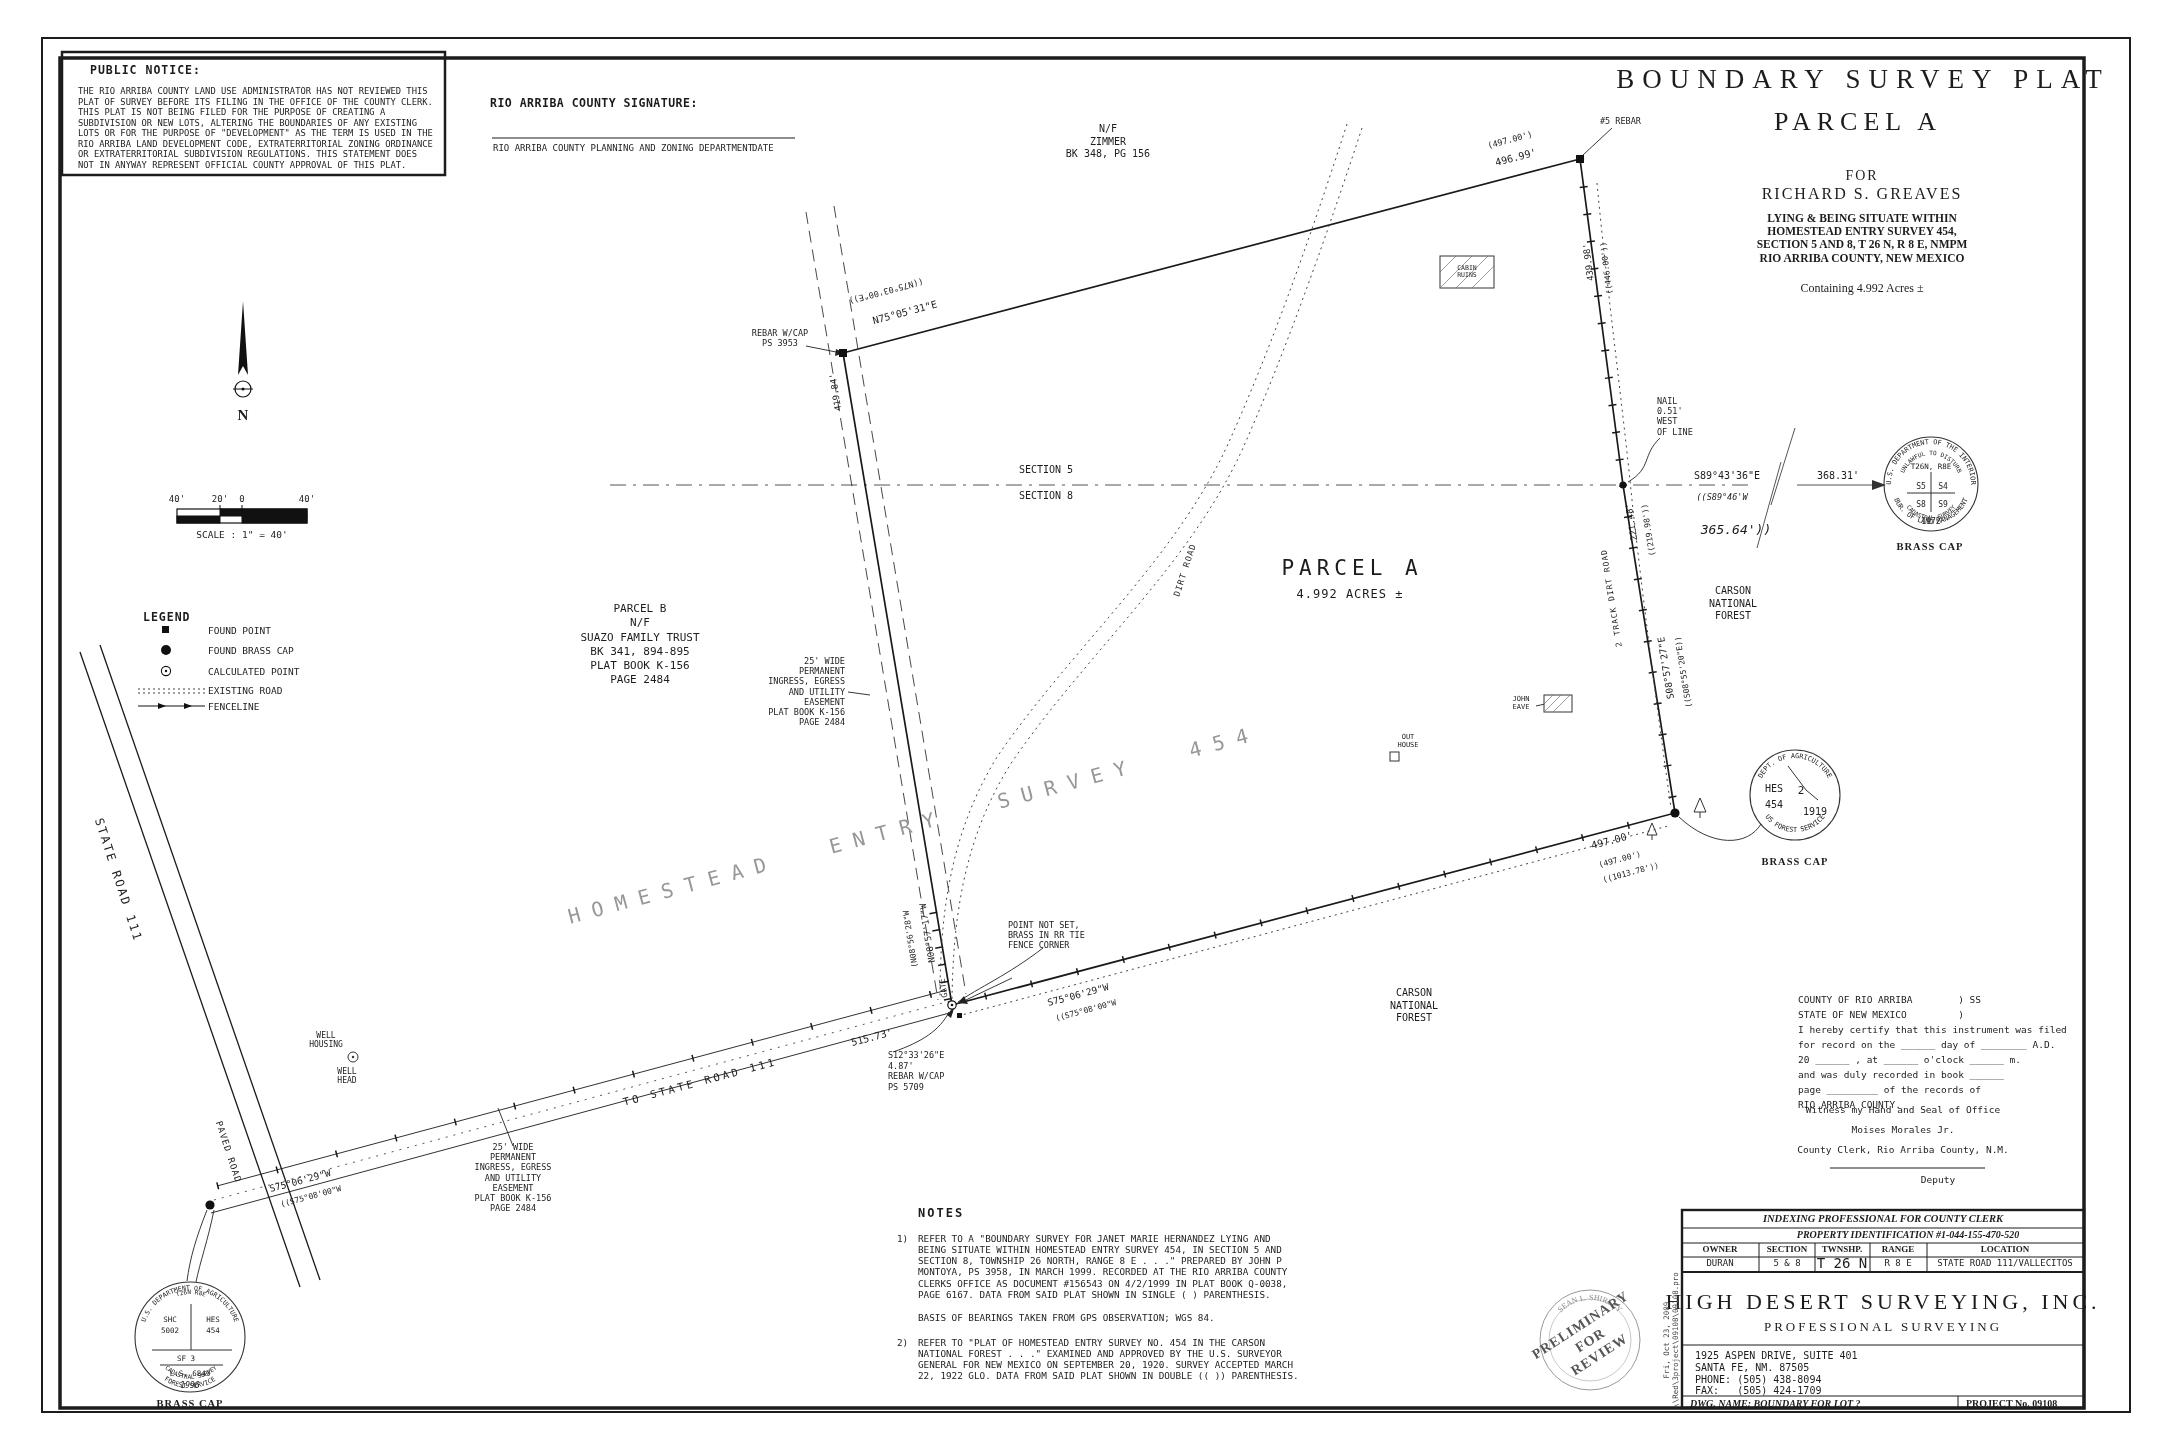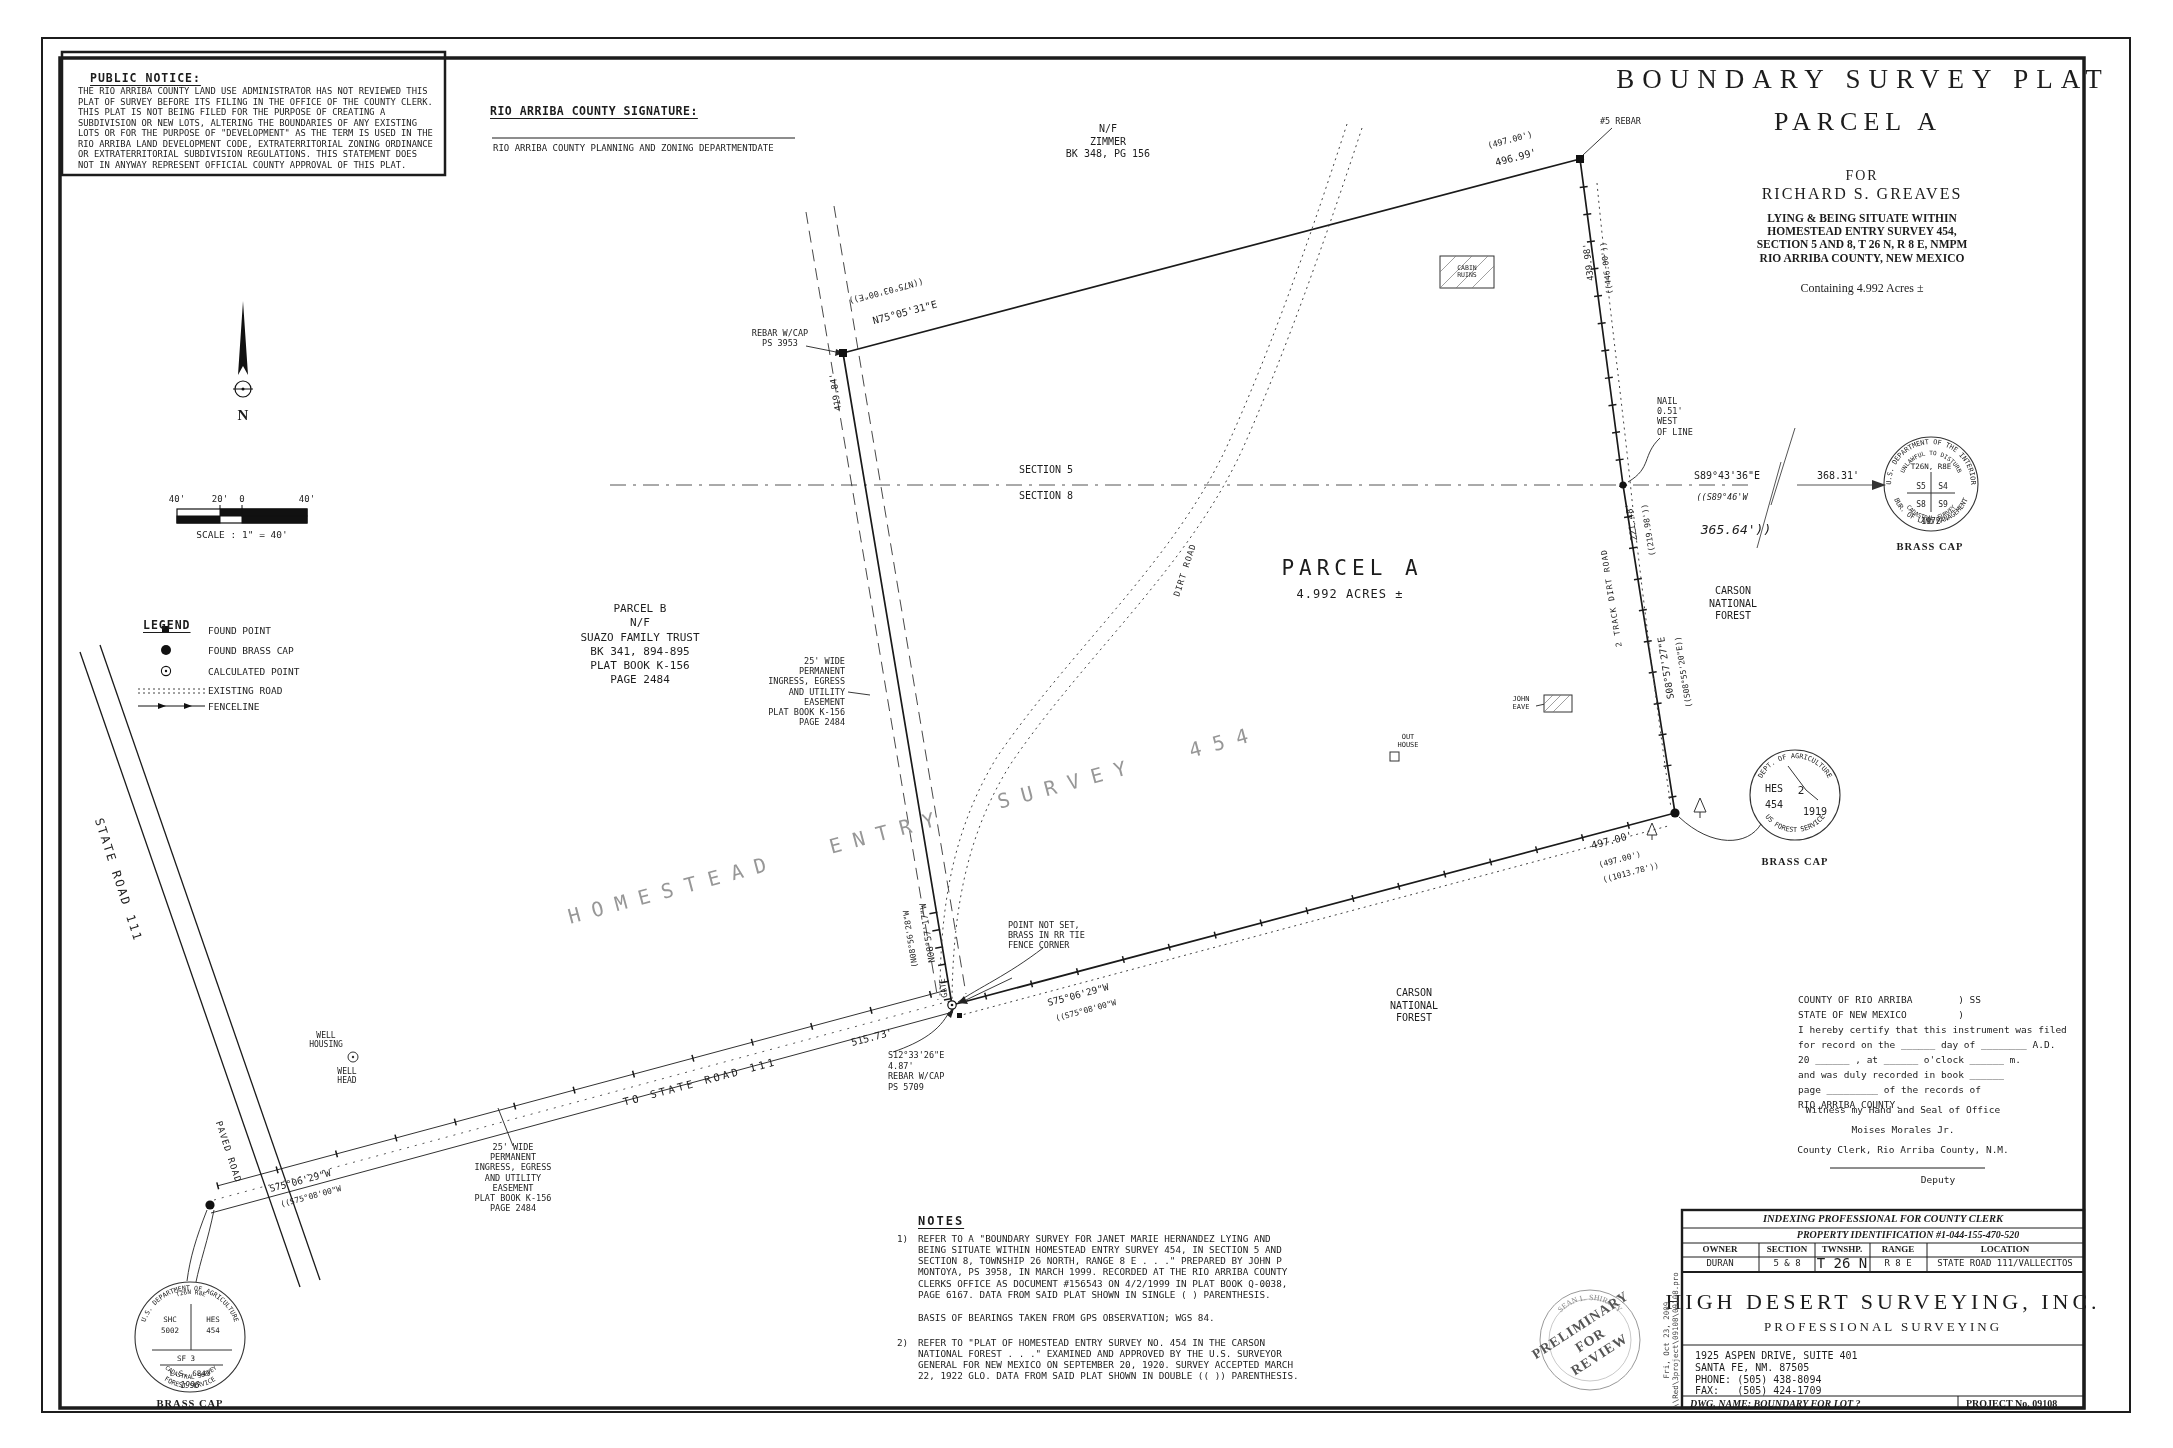--- a/index.html
+++ b/index.html
@@ -12,21 +12,21 @@
   .right{transform:translate(-100%,-50%);text-align:right;}
   .r15{transform:translate(-50%,-50%) rotate(-15deg);}
   .r165{transform:translate(-50%,-50%) rotate(165deg);}
   .r97{transform:translate(-50%,-50%) rotate(-97deg);}
   .r99{transform:translate(-50%,-50%) rotate(-99deg);}
   .r72{transform:translate(-50%,-50%) rotate(72deg);}
   .rm72{transform:translate(-50%,-50%) rotate(-72deg);}
   .rm90{transform:translate(-50%,-50%) rotate(-90deg);}
   .rm33{transform:translate(-50%,-50%) rotate(-33deg);}
   .serif{font-family:"Liberation Serif","DejaVu Serif",serif;}
-  .u{text-decoration:underline;text-underline-offset:3px;margin-top:8px;}
+  .u{text-underline-offset:3px;}
   .wrap{white-space:normal;}
 </style>
 </head>
 <body>
 
 <div id="sheet">
 
   <svg id="linework" width="2173" height="1448" viewBox="0 0 2173 1448">
     <defs>
       <path id="blmTop" d="M 1891,484 A 40,40 0 0 1 1971,484"></path>

